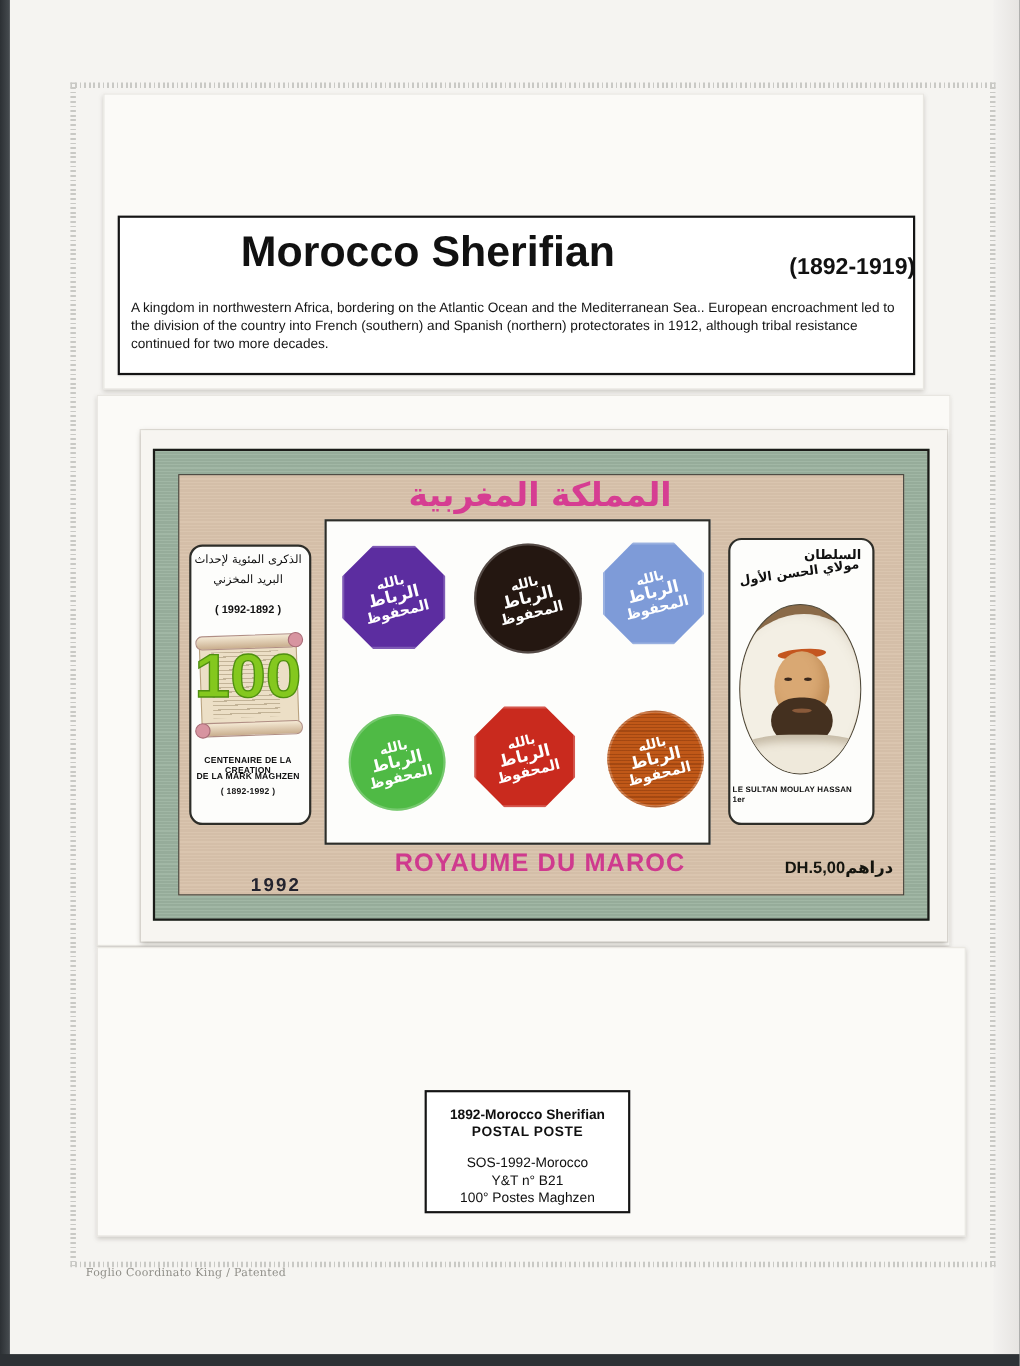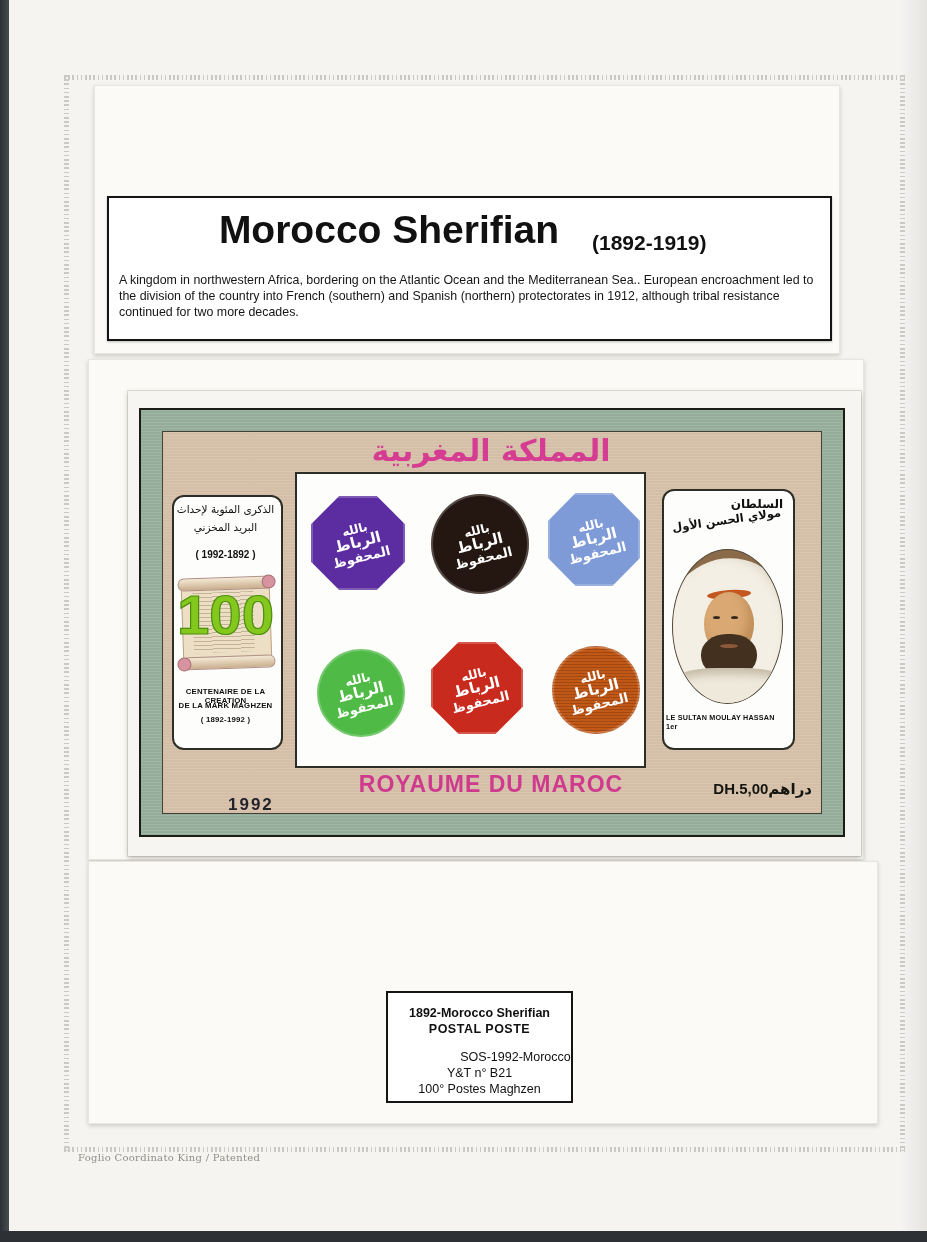--- a/index.html
+++ b/index.html
@@ -11,21 +11,21 @@
   .bottom-strip{left:0;top:1231px;width:927px;height:11px;background:#2d3135;}
   .right-shade{left:903px;top:0;width:24px;height:1231px;background:linear-gradient(90deg,#f3f2f0,#e6e4e1);}
   
   .hatch-h{height:5px;background:repeating-linear-gradient(90deg,#c9c9c5 0 1.6px,rgba(0,0,0,0) 1.6px 4.2px);}
   .hatch-v{width:5px;background:repeating-linear-gradient(180deg,#c9c9c5 0 1.6px,rgba(0,0,0,0) 1.6px 4.2px);}
   
   .backing{background:#fbfaf7;border:1px solid #e8e6e1;box-shadow:0 2px 4px rgba(120,114,106,.30);}
   
   .header-box{background:#fff;border:2px solid #141414;box-shadow:0 1px 2px rgba(0,0,0,.25);}
   .h-title{font-weight:bold;font-size:39px;line-height:1.05;text-align:center;letter-spacing:0;}
-  .h-years{font-weight:bold;font-size:21px;text-align:left;}
+  .h-years{font-weight:bold;font-size:21px;text-align:right;}
   .h-desc{font-size:12.4px;line-height:1.3;color:#151515;}
   
   .mount{background:#f7f5f1;box-shadow:0 2px 5px rgba(95,90,82,.38),0 0 0 1px #e3e0da;}
   .sheet{background:var(--frame_green,#9cb3a0);border:2px solid #1b1b18;
          background-image:repeating-linear-gradient(180deg,rgba(255,255,255,.05) 0 1px,rgba(0,0,0,.04) 1px 3px);}
   .tan{background:var(--inner_tan,#d8c2ab);border:1px solid #41413a;
        background-image:repeating-linear-gradient(180deg,rgba(255,255,255,.05) 0 1px,rgba(0,0,0,.02) 1px 3px);}
   .sheet-title{font-family:"DejaVu Sans",sans-serif;font-weight:bold;font-size:30px;
                color:var(--title_pink,#d63d92);text-align:center;line-height:1.1;}
   .white-panel{background:#fdfdfb;border:2px solid #2e2e29;}
@@ -187,20 +187,20 @@
     <div class="abs y1992" style="left:39px;top:385px;margin-left:48px;">1992</div>
     <div class="abs dh" style="right:31px;top:370px;white-space:nowrap;">
       <span>DH.5,00</span><span class="ar">دراهم</span>
     </div>
   </div>
 
   <div class="abs backing" style="left:88px;top:861px;width:788px;height:261px;"></div>
   <div class="abs label-box" style="left:386px;top:991px;width:183px;height:108px;">
     <div class="lb-line lb-bold" style="top:13px;">1892-Morocco Sherifian</div>
     <div class="lb-line lb-bold" style="top:29px;letter-spacing:.5px;">POSTAL POSTE</div>
-    <div class="lb-line" style="top:57px;padding-left:36px;">SOS-1992-Morocco</div>
+    <div class="lb-line" style="top:57px;">SOS-1992-Morocco</div>
     <div class="lb-line" style="top:73px;">Y&amp;T n° B21</div>
     <div class="lb-line" style="top:89px;">100° Postes Maghzen</div>
   </div>
 
   <div class="abs footer" style="left:78px;top:1152px;">Foglio Coordinato King / Patented</div>
 
 </div>
 
 </body></html>

